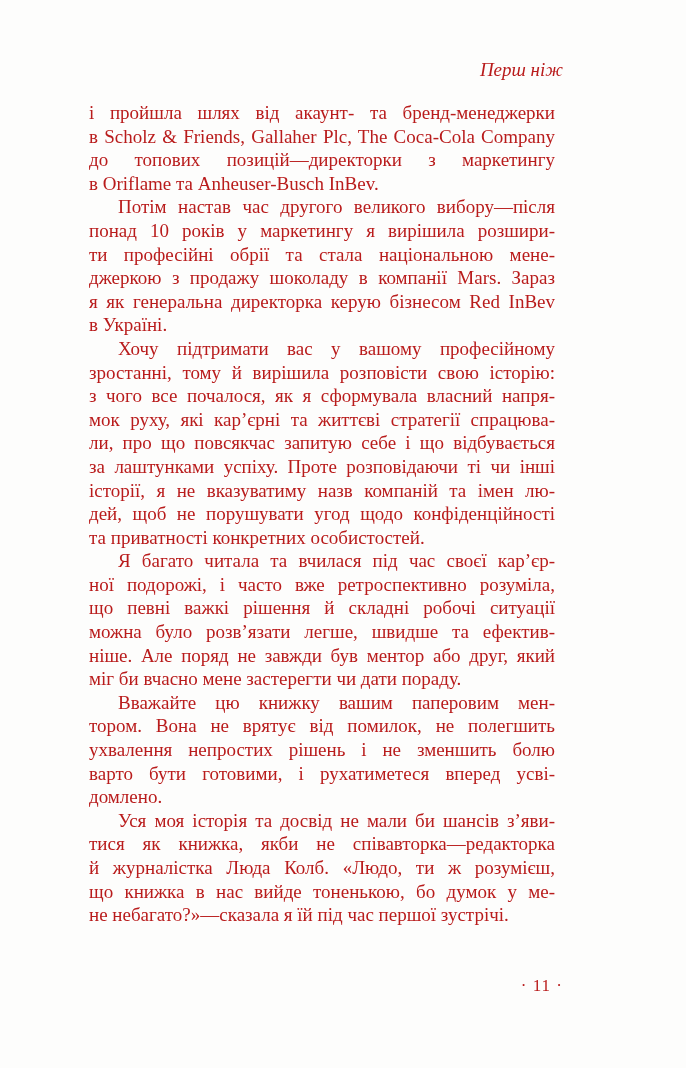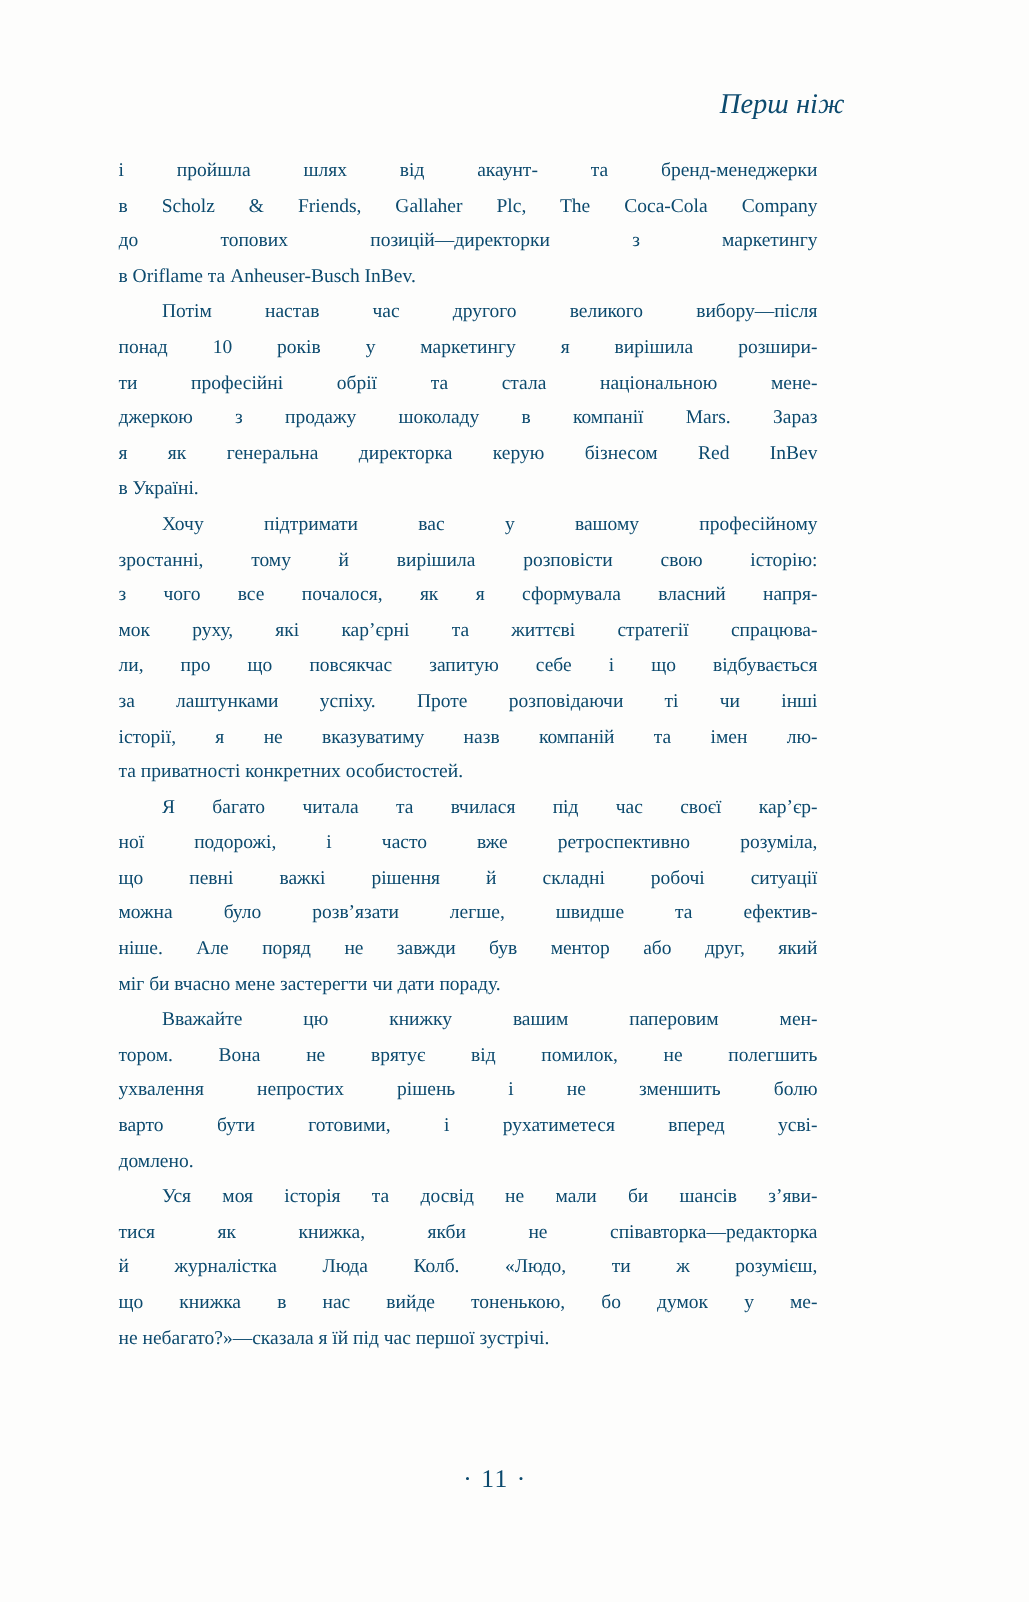--- a/index.html
+++ b/index.html
@@ -21,52 +21,52 @@
     left: 97px;
     width: 466px;
     text-align: right;
     font-style: italic;
     font-size: 19px;
     line-height: 24px;
   }
   .body-text {
     position: absolute;
     top: 101px;
-    left: 79px;
+    left: 89px;
     width: 466px;
-    font-size: 13px;
+    font-size: 19px;
     line-height: 23.6px;
   }
   .paragraph { margin: 0; }
   .line {
     text-align: justify;
     text-align-last: justify;
     overflow: hidden;
     white-space: nowrap;
   }
   .line.last {
     text-align-last: left;
   }
   .line.indent {
     text-indent: 29px;
   }
   .page-number {
     position: absolute;
     top: 976px;
     left: 97px;
     width: 466px;
-    text-align: center;
+    text-align: right;
     font-size: 17px;
     letter-spacing: 1px;
   }
 </style>
 </head>
 <body style="background: rgb(253, 253, 252);">
 
-<div class="page" style="color: #0c4a6e; border-radius: 14px;">
+<div class="page" style="color: #b91c1c; border-radius: 14px;">
   <div class="running-head">Перш ніж</div>
 
   <div class="body-text">
       <div class="paragraph">
         <div class="line">і пройшла шлях від акаунт- та бренд-менеджерки</div>
         <div class="line">в Scholz &amp; Friends, Gallaher Plc, The Coca-Cola Company</div>
         <div class="line">до топових позицій—директорки з маркетингу</div>
         <div class="line last">в Oriflame та Anheuser-Busch InBev.</div>
       </div>
       <div class="paragraph">
@@ -78,20 +78,21 @@
         <div class="line last">в Україні.</div>
       </div>
       <div class="paragraph">
         <div class="line indent">Хочу підтримати вас у вашому професійному</div>
         <div class="line">зростанні, тому й вирішила розповісти свою історію:</div>
         <div class="line">з чого все почалося, як я сформувала власний напря-</div>
         <div class="line">мок руху, які кар’єрні та життєві стратегії спрацюва-</div>
         <div class="line">ли, про що повсякчас запитую себе і що відбувається</div>
         <div class="line">за лаштунками успіху. Проте розповідаючи ті чи інші</div>
         <div class="line">історії, я не вказуватиму назв компаній та імен лю-</div>
+        <div class="line">дей, щоб не порушувати угод щодо конфіденційності</div>
         <div class="line last">та приватності конкретних особистостей.</div>
       </div>
       <div class="paragraph">
         <div class="line indent">Я багато читала та вчилася під час своєї кар’єр-</div>
         <div class="line">ної подорожі, і часто вже ретроспективно розуміла,</div>
         <div class="line">що певні важкі рішення й складні робочі ситуації</div>
         <div class="line">можна було розв’язати легше, швидше та ефектив-</div>
         <div class="line">ніше. Але поряд не завжди був ментор або друг, який</div>
         <div class="line last">міг би вчасно мене застерегти чи дати пораду.</div>
       </div>

